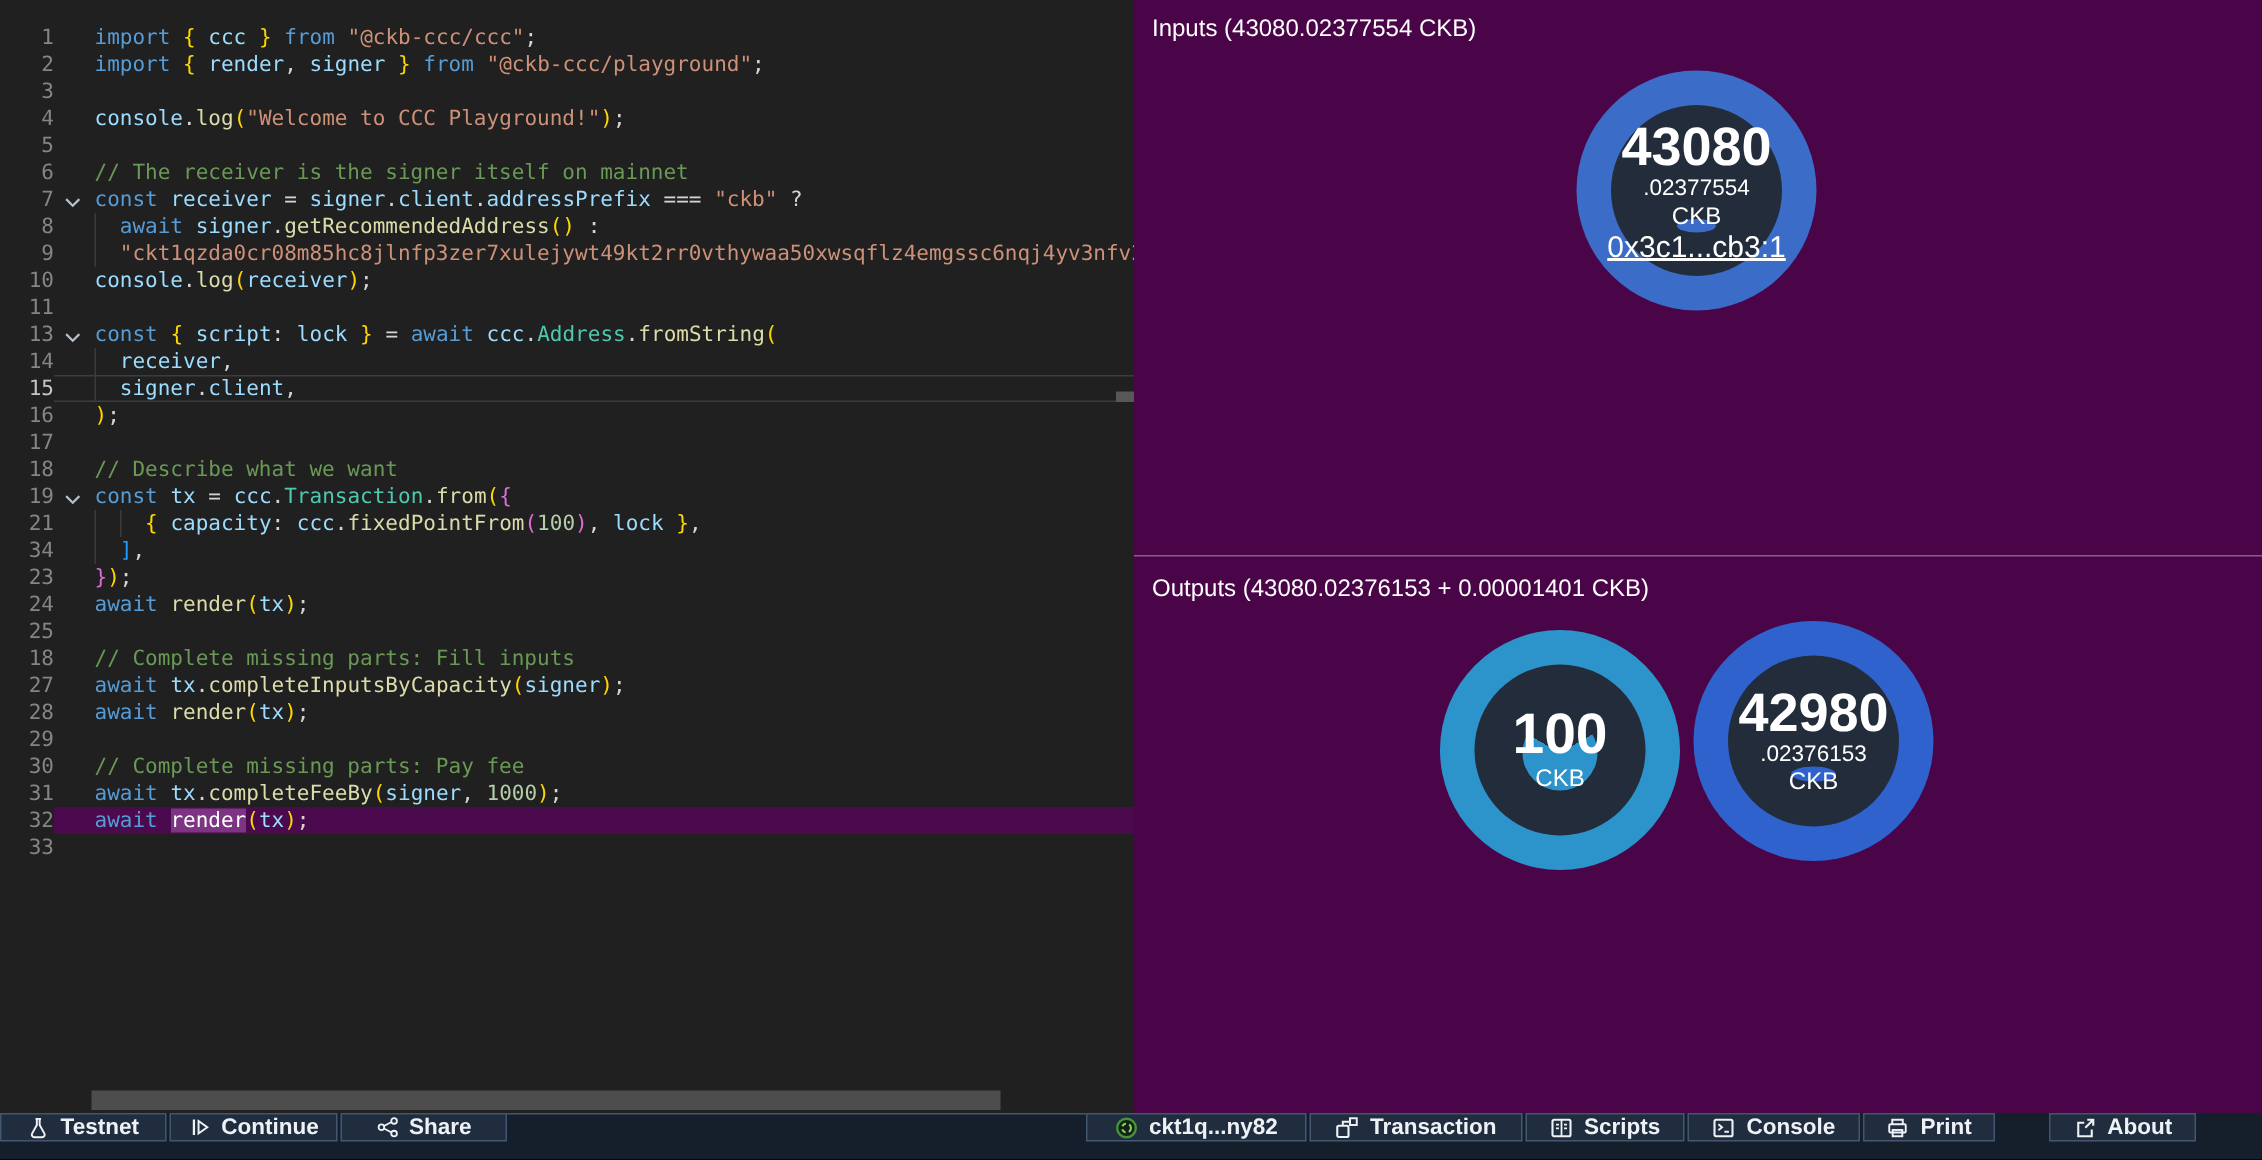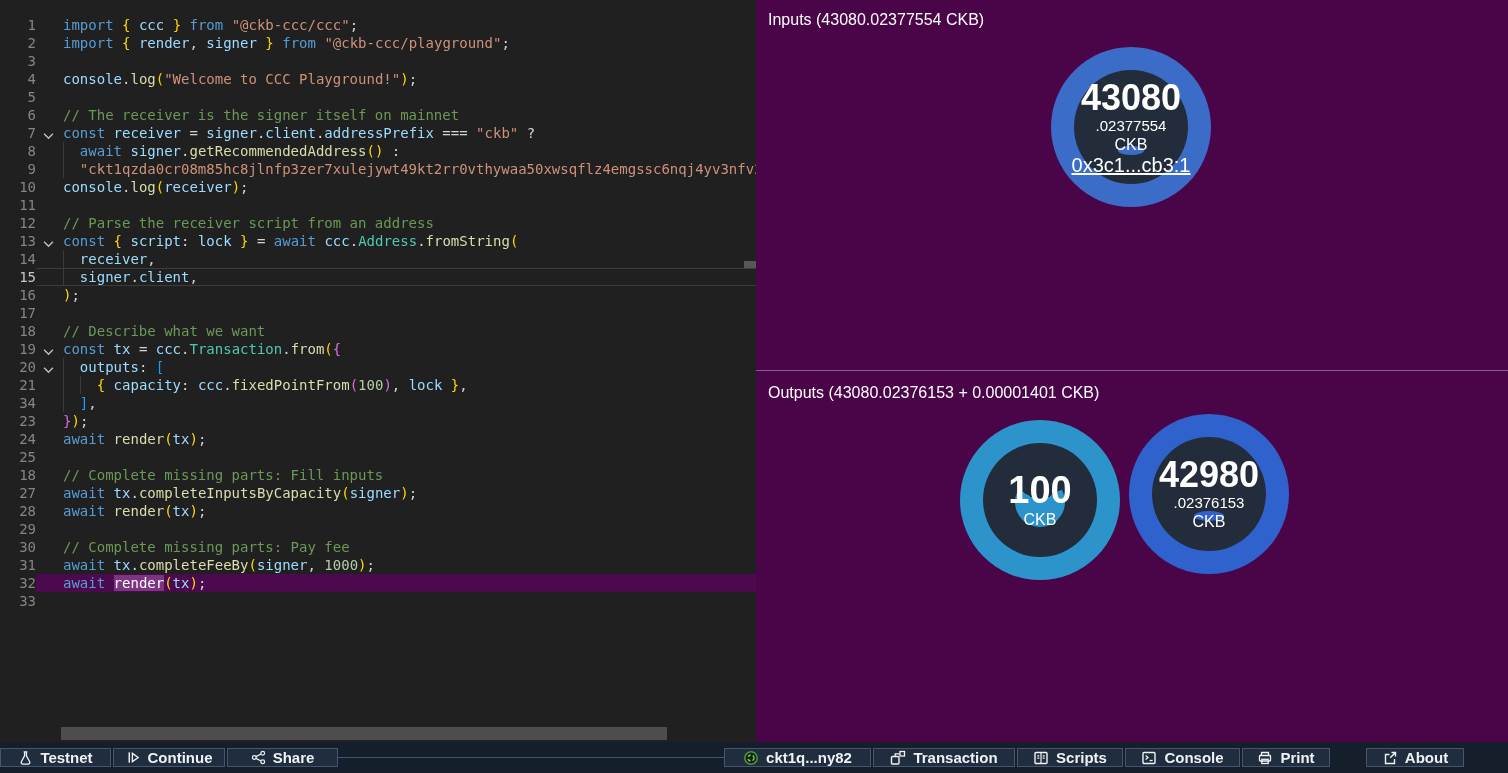--- a/index.html
+++ b/index.html
@@ -43,21 +43,21 @@
   .unit { font-size:16px; line-height:20px; z-index:1; }
   .outpoint { font-size:20px; line-height:21px; color:#fff; text-decoration:underline; z-index:1; cursor:pointer; }
   .wedge-big { position:absolute; left:32px; top:34px; width:50px; height:50px; border-radius:50%;
     background:conic-gradient(from 60deg, var(--ring-output-first) 0 240deg, transparent 240deg); z-index:0; }
   .wedge-sm { position:absolute; width:26px; height:9px; border-radius:50%; z-index:0; }
   .cell-input .wedge-sm { left:44px; top:76px; background:var(--ring-input); }
   .cell-out-chg .wedge-sm { left:42px; top:74px; width:30px; height:10px; background:var(--ring-output-change); }
 
   
   .bottombar { position:absolute; left:0; bottom:0; width:1508px; height:31px; background:var(--bar-bg);
-    display:flex; align-items:center; }
+    display:flex; align-items:flex-start; }
   .tb-group { display:flex; align-items:stretch; }
   .tb-group.right { margin-right:44px; }
   .tb-spacer { flex:1; background:var(--bar-cell); border-top:1px solid var(--bar-border); }
   .tb-cell { border:1px solid var(--bar-border); background:var(--bar-cell); margin-right:2px;
     display:flex; align-items:center; justify-content:center; gap:7px;
     color:#eef2f6; font-weight:bold; font-size:15px; cursor:pointer; }
   .tb-cell:last-child { margin-right:0; }
   .tb-icon { display:flex; align-items:center; }
   .tb-icon svg { display:block; }
 </style>
@@ -108,24 +108,20 @@
         </div>
         <div class="line">
           <span class="ln">10</span>
           <span class="rest"><span><span class="t-var">console</span><span class="t-pl">.</span><span class="t-fn">log</span><span class="t-b1">(</span><span class="t-var">receiver</span><span class="t-b1">)</span><span class="t-pl">;</span></span></span>
         </div>
         <div class="line">
           <span class="ln">11</span>
           <span class="rest"><span></span></span>
         </div>
         <div class="line">
-          <span class="ln">12</span>
-          <span class="rest"><span><span class="t-com">// Parse the receiver script from an address</span></span></span>
-        </div>
-        <div class="line">
           <span class="ln">13</span>
           <span class="rest"><span class="chev"><svg width="11" height="11" viewBox="0 0 10 8">
                 <path d="M1 1.5 L5 5.5 L9 1.5" fill="none" stroke="currentColor" stroke-width="1.3"></path>
               </svg></span><span><span class="t-kw">const</span><span class="t-pl"> </span><span class="t-b1">{</span><span class="t-pl"> </span><span class="t-var">script</span><span class="t-pl">: </span><span class="t-var">lock</span><span class="t-pl"> </span><span class="t-b1">}</span><span class="t-pl"> = </span><span class="t-kw">await</span><span class="t-pl"> </span><span class="t-var">ccc</span><span class="t-pl">.</span><span class="t-cls">Address</span><span class="t-pl">.</span><span class="t-fn">fromString</span><span class="t-b1">(</span></span></span>
         </div>
         <div class="line">
           <span class="ln">14</span>
           <span class="rest"><span class="guide" style="left: 27px;"></span><span><span class="t-pl">  </span><span class="t-var">receiver</span><span class="t-pl">,</span></span></span>
         </div>
         <div class="line current">
@@ -142,26 +138,20 @@
         </div>
         <div class="line">
           <span class="ln">18</span>
           <span class="rest"><span><span class="t-com">// Describe what we want</span></span></span>
         </div>
         <div class="line">
           <span class="ln">19</span>
           <span class="rest"><span class="chev"><svg width="11" height="11" viewBox="0 0 10 8">
                 <path d="M1 1.5 L5 5.5 L9 1.5" fill="none" stroke="currentColor" stroke-width="1.3"></path>
               </svg></span><span><span class="t-kw">const</span><span class="t-pl"> </span><span class="t-var">tx</span><span class="t-pl"> = </span><span class="t-var">ccc</span><span class="t-pl">.</span><span class="t-cls">Transaction</span><span class="t-pl">.</span><span class="t-fn">from</span><span class="t-b1">(</span><span class="t-b2">{</span></span></span>
-        </div>
-        <div class="line">
-          <span class="ln">20</span>
-          <span class="rest"><span class="chev"><svg width="11" height="11" viewBox="0 0 10 8">
-                <path d="M1 1.5 L5 5.5 L9 1.5" fill="none" stroke="currentColor" stroke-width="1.3"></path>
-              </svg></span><span class="guide" style="left: 27px;"></span><span><span class="t-pl">  </span><span class="t-var">outputs</span><span class="t-pl">: </span><span class="t-b3">[</span></span></span>
         </div>
         <div class="line">
           <span class="ln">21</span>
           <span class="rest"><span class="guide" style="left: 27px;"></span><span class="guide" style="left: 43.86px;"></span><span><span class="t-pl">    </span><span class="t-b1">{</span><span class="t-pl"> </span><span class="t-var">capacity</span><span class="t-pl">: </span><span class="t-var">ccc</span><span class="t-pl">.</span><span class="t-fn">fixedPointFrom</span><span class="t-b2">(</span><span class="t-num">100</span><span class="t-b2">)</span><span class="t-pl">, </span><span class="t-var">lock</span><span class="t-pl"> </span><span class="t-b1">}</span><span class="t-pl">,</span></span></span>
         </div>
         <div class="line">
           <span class="ln">34</span>
           <span class="rest"><span class="guide" style="left: 27px;"></span><span><span class="t-pl">  </span><span class="t-b3">]</span><span class="t-pl">,</span></span></span>
         </div>
         <div class="line">

